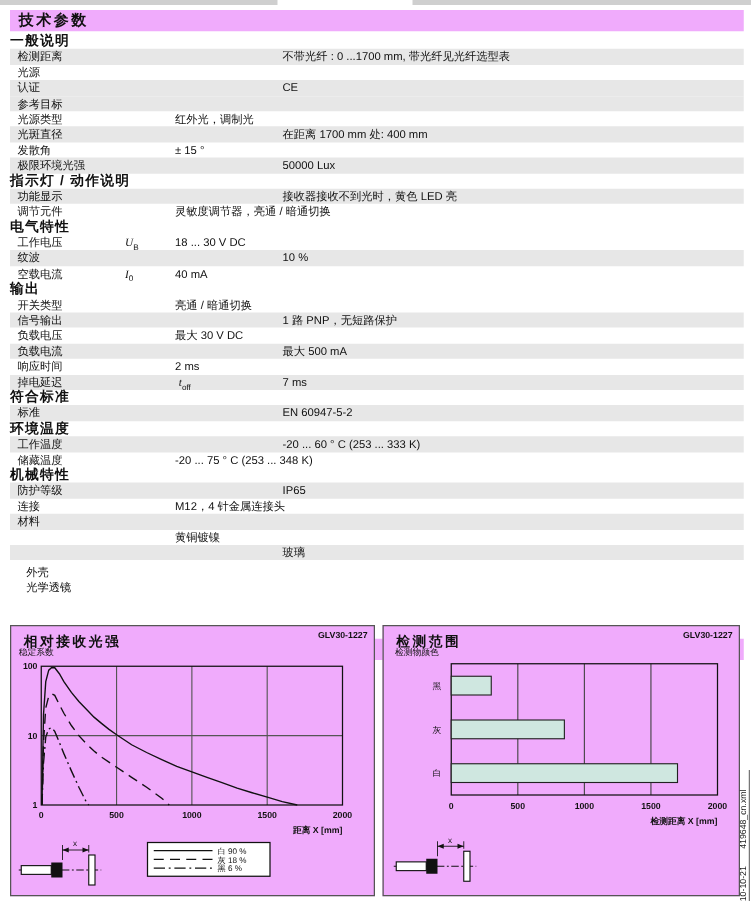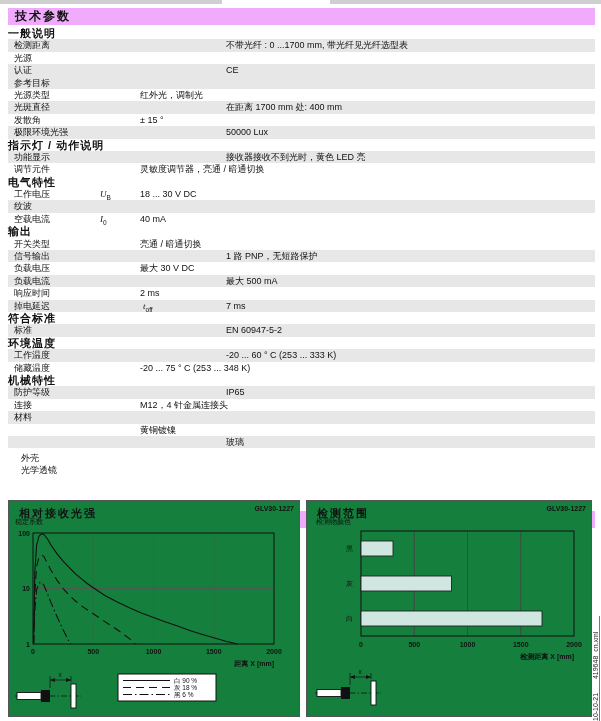--- a/index.html
+++ b/index.html
@@ -15,21 +15,21 @@
   .sec-h{height:12.4px;line-height:12.4px;font-weight:bold;font-size:11px;letter-spacing:1px;}
   .row{display:flex;height:12.4px;line-height:12.4px;font-size:9px;}
   .row.shaded{background:#e7e7e7;gap:43px;}
   .c-label{width:92px;padding-left:6px;box-sizing:border-box;white-space:nowrap;}
   .row.indent .c-label{padding-left:13px;margin-top:28px;}
   .c-sym{width:40px;white-space:nowrap;}
   .c-sym i{font-family:"Liberation Serif",serif;font-style:italic;}
   .c-sym sub{font-size:6.5px;}
   .c-val{flex:1;white-space:nowrap;}
   .panel{position:absolute;top:500px;height:217px;border:1px solid #555;
-         background:#15803d;box-sizing:border-box;}
+         background:#f0abfc;box-sizing:border-box;}
   #panel-left{left:8px;width:292px;} #panel-right{left:306px;width:286px;}
   .p-title{position:absolute;left:10px;top:5px;font-size:11px;font-weight:bold;letter-spacing:2px;}
   .p-device{position:absolute;right:5px;top:4px;font-size:7px;font-weight:bold;}
   .p-ylab{position:absolute;font-size:7px;}
   #ylab-left{left:6px;top:16px;} #ylab-right{left:9px;top:16px;}
   svg.chart{position:absolute;left:0;top:0;}
   #sidenote{position:absolute;left:592px;top:721px;transform:rotate(-90deg);
             transform-origin:0 0;width:108px;font-size:7px;color:#222;white-space:nowrap;}
   #sidenote .gap{display:inline-block;width:10px;}
   #edge-line{position:absolute;left:599px;top:616px;width:1px;height:105px;background:#777;}
@@ -95,20 +95,21 @@
     </div>
     <div class="sec-h">电气特性</div>
     <div class="row">
       <div class="c-label">工作电压</div>
       <div class="c-sym"><i>U</i><sub>B</sub></div>
       <div class="c-val">18 ... 30 V DC</div>
     </div>
     <div class="row shaded">
       <div class="c-label">纹波</div>
       <div class="c-sym"></div>
+      <div class="c-val">10 %</div>
     </div>
     <div class="row">
       <div class="c-label">空载电流</div>
       <div class="c-sym"><i>I</i><sub>0</sub></div>
       <div class="c-val">40 mA</div>
     </div>
     <div class="sec-h">输出</div>
     <div class="row">
       <div class="c-label">开关类型</div>
       <div class="c-sym"></div>

